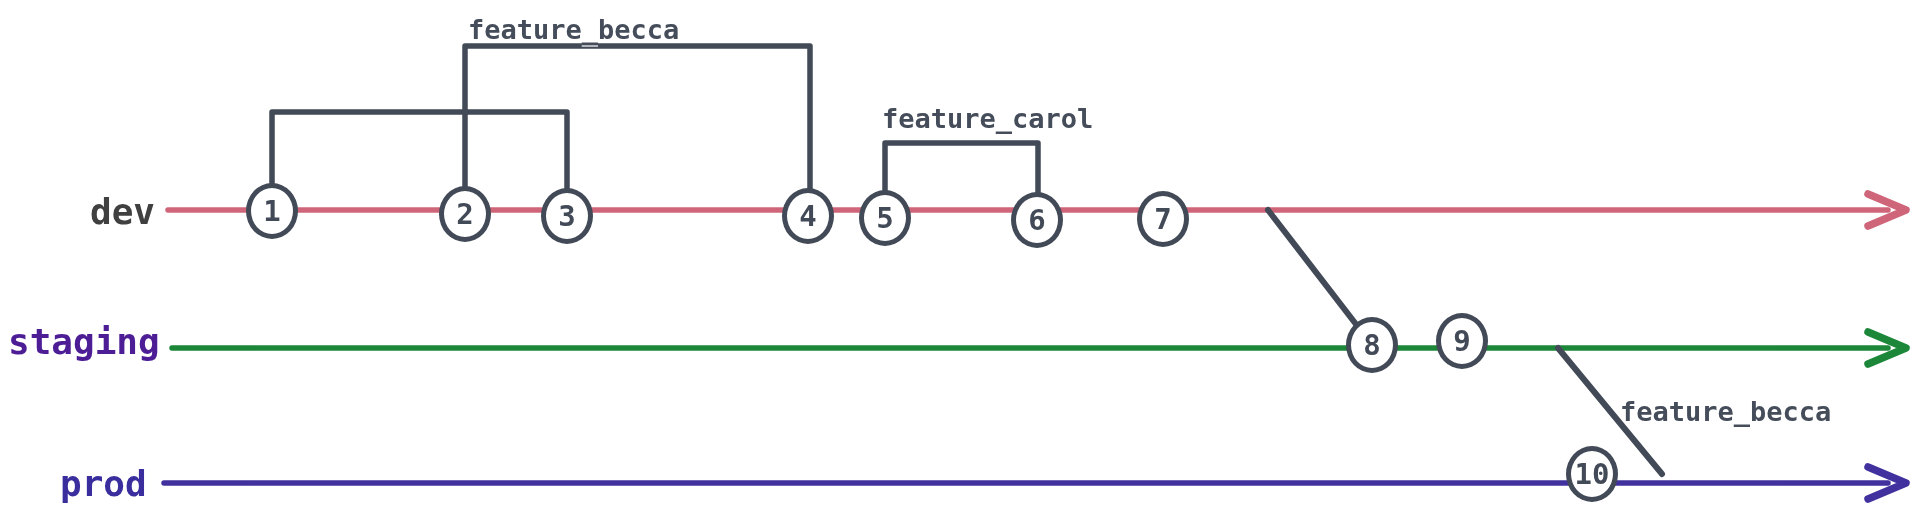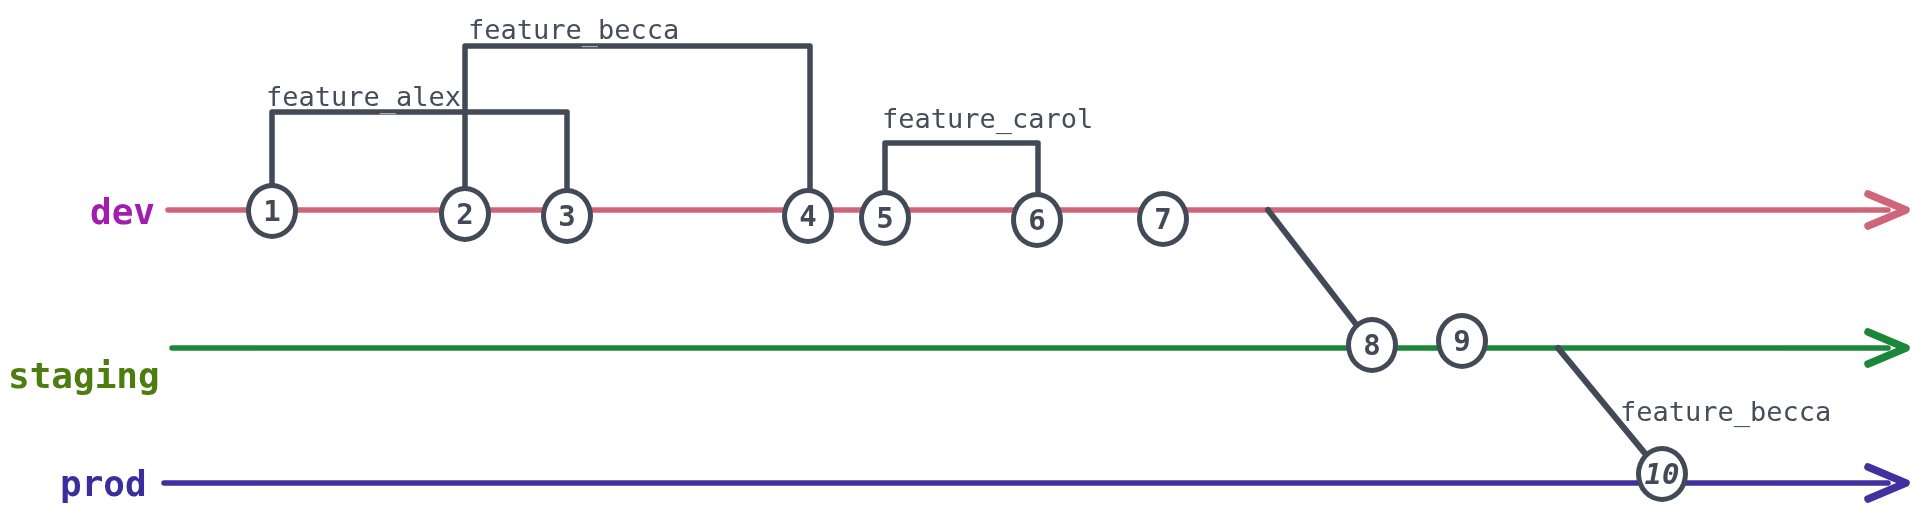--- a/index.html
+++ b/index.html
@@ -20,27 +20,27 @@
     left: 0;
     top: 0;
   }
   .branch-label {
     position: absolute;
     font-size: 36px;
     font-weight: bold;
     line-height: 1;
     white-space: nowrap;
   }
-  .branch-label.dev     { color: #a21caf; }
-  .branch-label.staging { color: #4d7c0f; margin-top: 34px; }
+  .branch-label.dev     { color: #404040; }
+  .branch-label.staging { color: #4c1d95; }
   .branch-label.prod    { color: #3a2d9d; }
   .ref-label {
     position: absolute;
     font-size: 27px;
-    font-weight: 400;
+    font-weight: 700;
     line-height: 1;
     color: #454d5a;
     white-space: nowrap;
     text-shadow: 0 2px 0 rgba(255,255,255,.6);
   }
   .commit {
     position: absolute;
     box-sizing: border-box;
     width: 52px;
     height: 56px;
@@ -92,25 +92,24 @@
 
   <div class="commit" style="left:246px; top:183px;">1</div>
   <div class="commit" style="left:439px; top:186px;">2</div>
   <div class="commit" style="left:541px; top:188px;">3</div>
   <div class="commit" style="left:782px; top:188px;">4</div>
   <div class="commit" style="left:859px; top:190px;">5</div>
   <div class="commit" style="left:1011px; top:192px;">6</div>
   <div class="commit" style="left:1137px; top:191px;">7</div>
   <div class="commit" style="left:1346px; top:317px;">8</div>
   <div class="commit" style="left:1436px; top:313px;">9</div>
-  <div class="commit" style="left:1636px; top:446px;font-style:italic;">10</div>
+  <div class="commit" style="left:1566px; top:446px;">10</div>
 
   <div class="branch-label dev" style="left:90px; top:194px;">dev</div>
   <div class="branch-label staging" style="left:8px;  top:324px;">staging</div>
   <div class="branch-label prod" style="left:60px; top:466px;">prod</div>
 
-  <div class="ref-label" style="left:266px;  top:83px;">feature_alex</div>
   <div class="ref-label" style="left:468px;  top:16px;">feature_becca</div>
   <div class="ref-label" style="left:882px;  top:105px;">feature_carol</div>
 
   <div class="ref-label" style="left:1620px; top:398px;">feature_becca</div>
 
 </div>
 
 </body></html>

